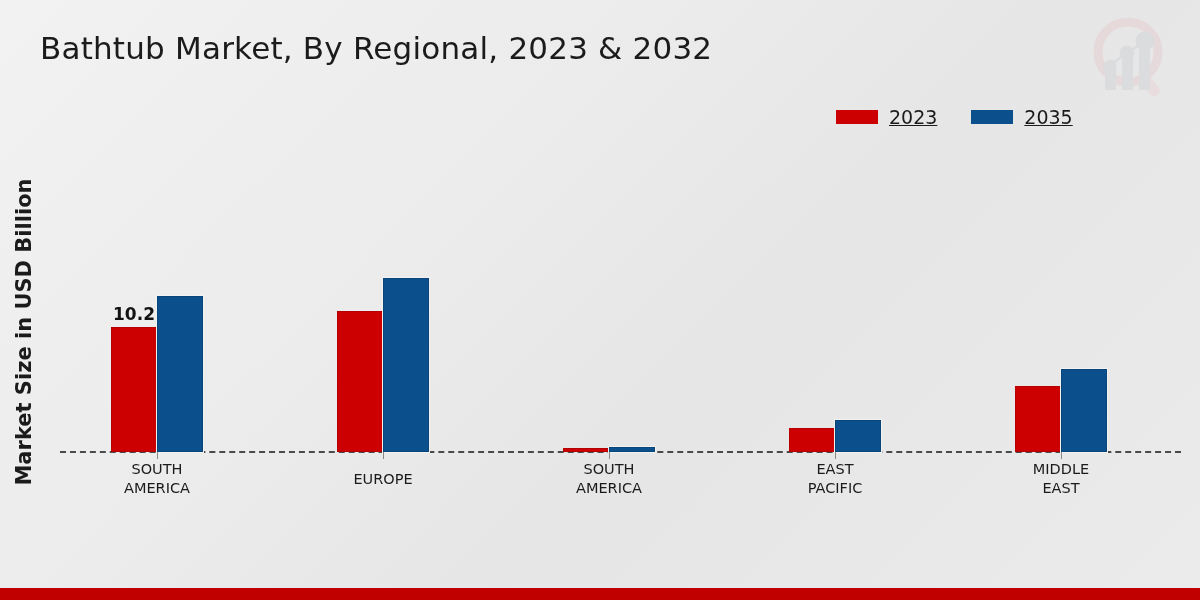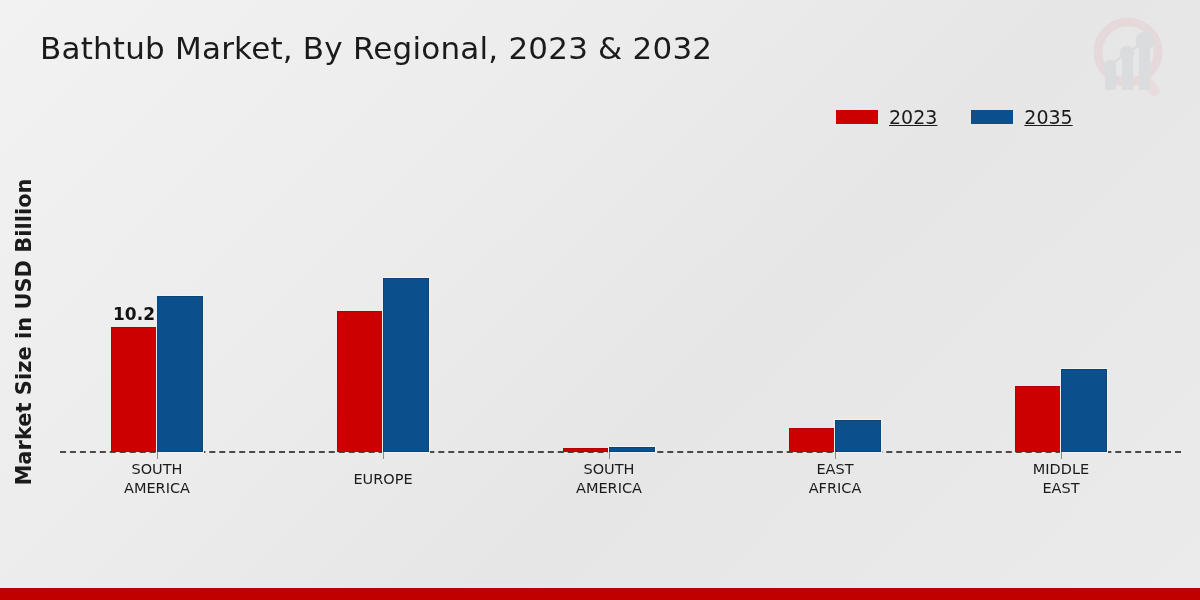--- a/index.html
+++ b/index.html
@@ -235,21 +235,21 @@
       </div>
       <div class="cat-label" style="left: 288px; margin-top: 10px;">
         <div>EUROPE</div>
       </div>
       <div class="cat-label" style="left: 514px;">
         <div>SOUTH</div>
         <div>AMERICA</div>
       </div>
       <div class="cat-label" style="left: 740px;">
         <div>EAST</div>
-        <div>AFRICA</div>
+        <div>PACIFIC</div>
       </div>
       <div class="cat-label" style="left: 966px;">
         <div>MIDDLE</div>
         <div>EAST</div>
       </div>
     </div>
 
   <div id="footer-bar"></div>
 </div>
 

